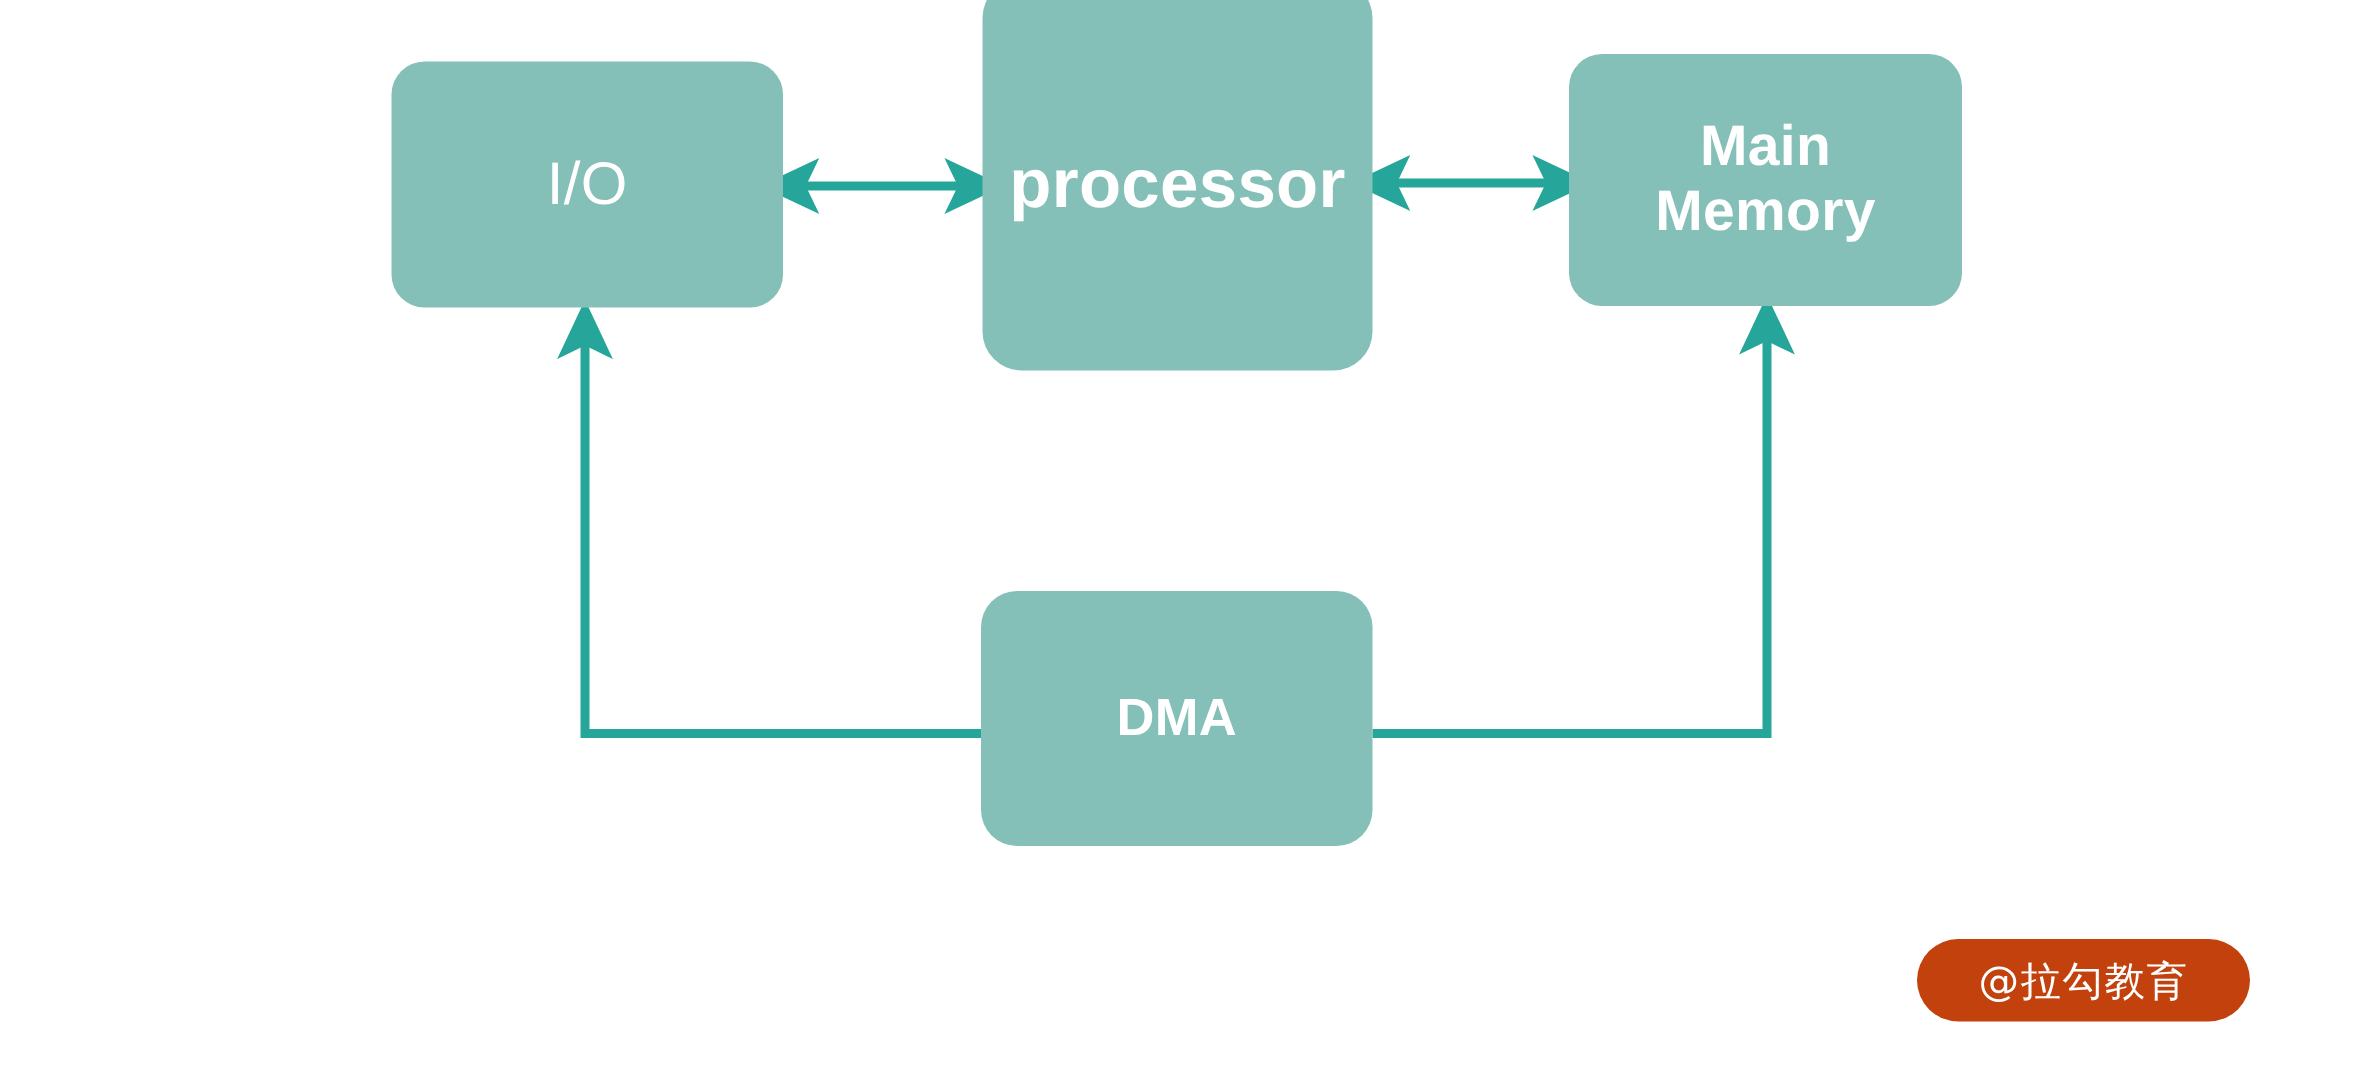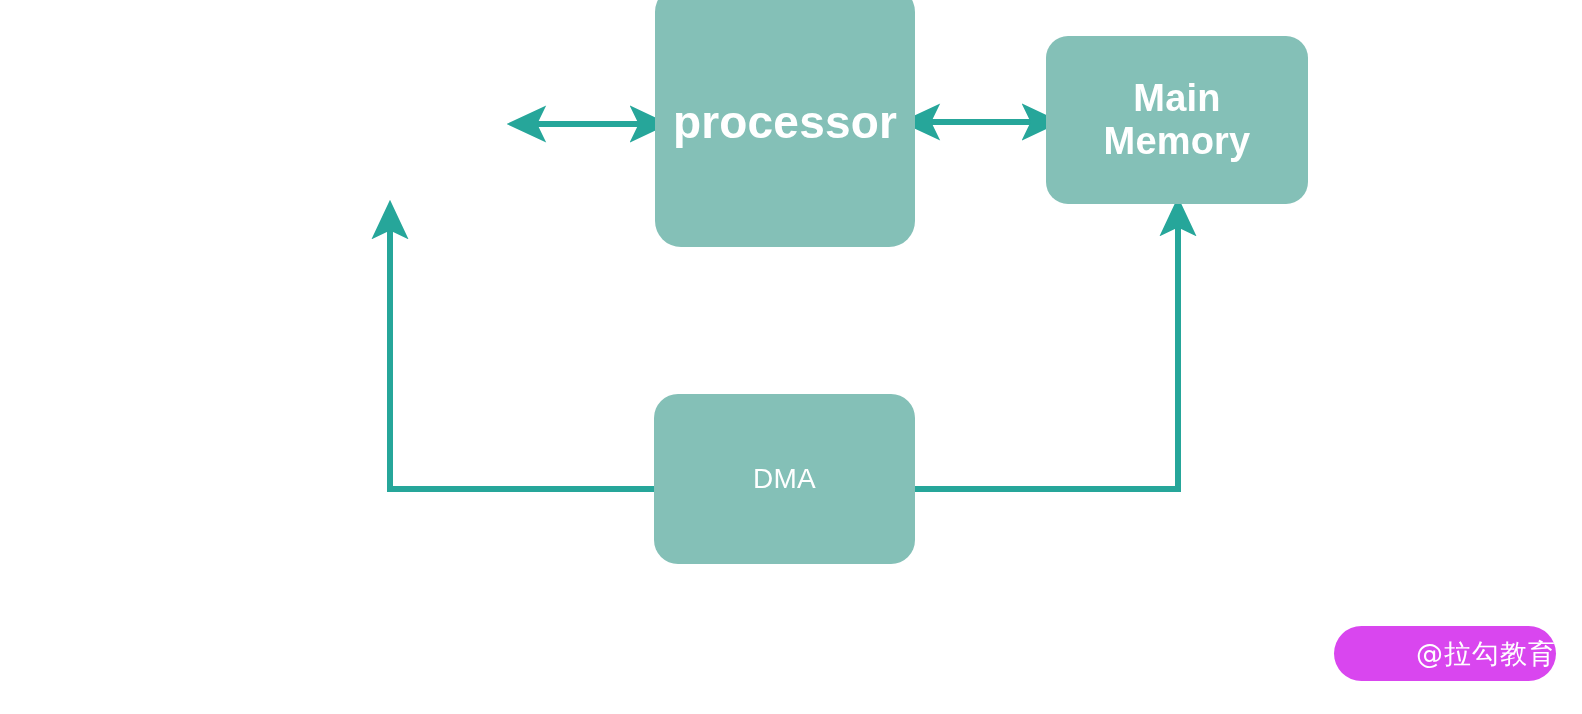--- a/index.html
+++ b/index.html
@@ -81,35 +81,35 @@
   }
   
   #node-dma {
     left: 654px;
     top: 394px;
     width: 261px;
     height: 170px;
     border-radius: 24px;
   }
   #node-dma .node-label {
-    font-size: 28px;
-    font-weight: 400;
+    font-size: 35px;
+    font-weight: 700;
   }
   
   #watermark {
     position: absolute;
-    left: 1334px;
+    left: 1278px;
     top: 626px;
     width: 222px;
     height: 55px;
     border-radius: 28px;
-    background: #d946ef;
+    background: #c2410c;
     display: flex;
     align-items: center;
-    justify-content: flex-end;
+    justify-content: center;
     z-index: 3;
   }
   #watermark .wm-text {
     color: #ffffff;
     font-size: 27px;
     font-weight: 400;
     letter-spacing: 1px;
     font-family: "DejaVu Sans", sans-serif;
   }
 </style>
@@ -130,20 +130,23 @@
 
     <line x1="527" y1="124" x2="650" y2="124" stroke="#26a69a" stroke-width="6" marker-start="url(#arrow-start)" marker-end="url(#arrow-end)"></line>
 
     <line x1="921" y1="122" x2="1042" y2="122" stroke="#26a69a" stroke-width="6" marker-start="url(#arrow-start)" marker-end="url(#arrow-end)"></line>
 
     <path d="M 654 489 L 390 489 L 390 219" fill="none" stroke="#26a69a" stroke-width="6" marker-end="url(#arrow-end)"></path>
 
     <path d="M 915 489 L 1178 489 L 1178 216" fill="none" stroke="#26a69a" stroke-width="6" marker-end="url(#arrow-end)"></path>
   </svg>
 
+  <div class="node" id="node-io">
+    <span class="node-label">I/O</span>
+  </div>
 
   <div class="node" id="node-processor">
     <span class="node-label">processor</span>
   </div>
 
   <div class="node" id="node-main-memory">
     <span class="node-label">Main
 Memory</span>
   </div>
 

